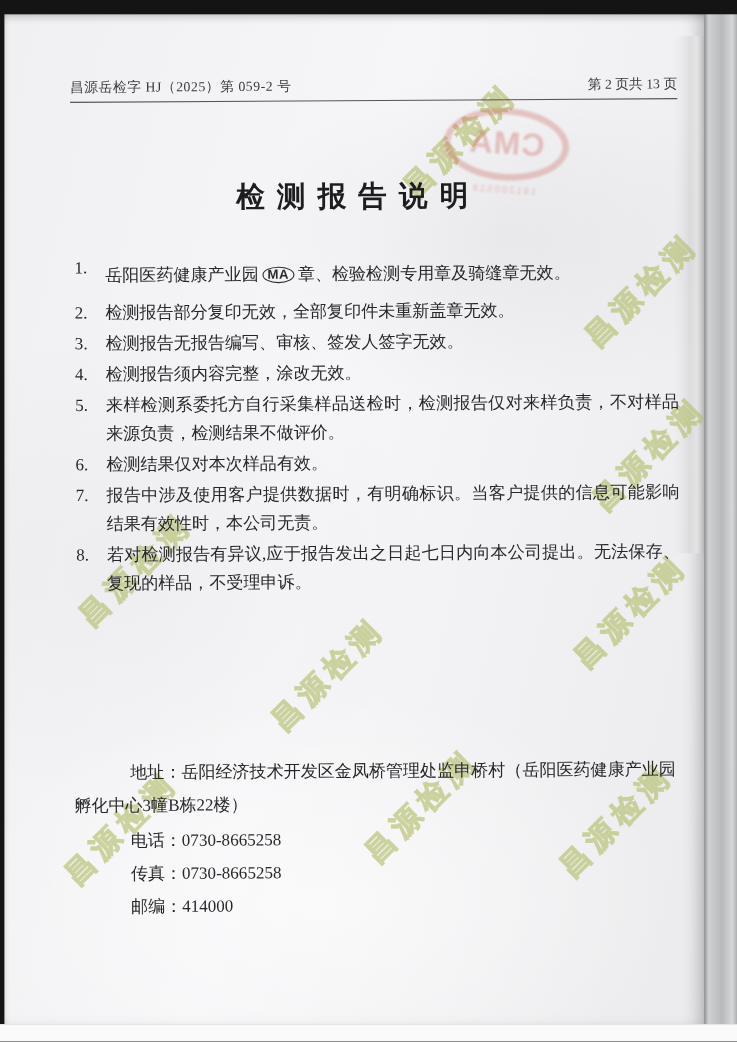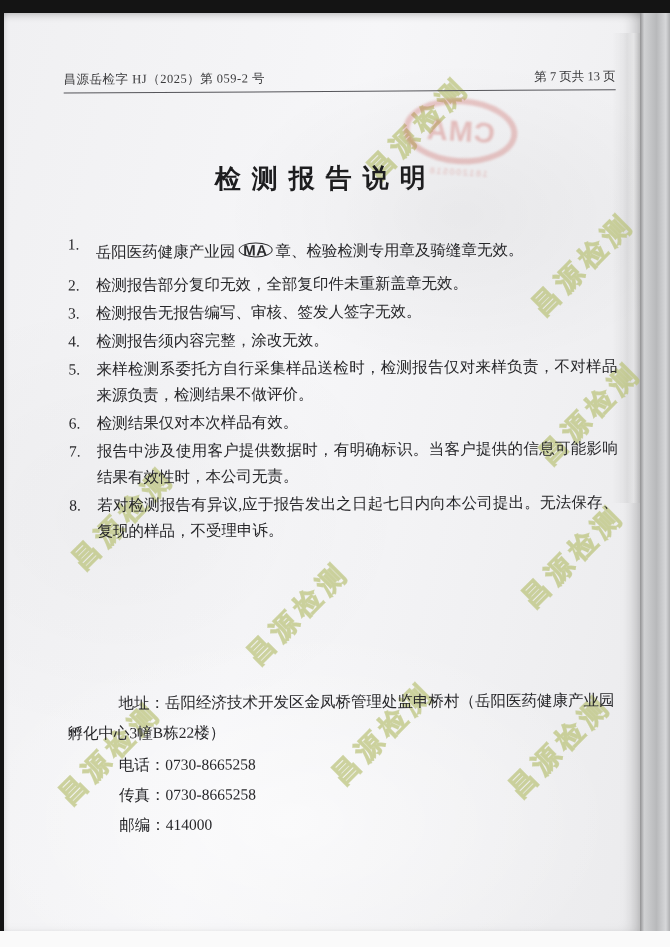--- a/index.html
+++ b/index.html
@@ -64,21 +64,21 @@
     letter-spacing:11px;padding-left:11px;box-sizing:border-box;
   }
   
   .notes{position:absolute;left:62px;top:217px;width:552px;color:#27272a;font-size:15.5px;}
   .note{display:flex;margin-bottom:2px;}
   .note-num{flex:none;width:31px;padding-left:3px;line-height:26px;box-sizing:border-box;}
   .note-text{flex:1;line-height:26px;text-align:justify;}
   .cma-mark{
     display:inline-block;border:1.4px solid #2c2c2e;border-radius:50%;
     padding:0 4px;margin:12px 3px;line-height:13px;vertical-align:1px;
-    font-size:15px;font-weight:bold;letter-spacing:0.5px;
+    font-size:12px;font-weight:bold;letter-spacing:0.5px;
     font-family:"Liberation Sans","DejaVu Sans",sans-serif;color:#2c2c2e;
   }
   
   .contact{position:absolute;left:62px;top:674px;width:560px;font-size:15.5px;color:#27272a;}
   .contact div{line-height:30px;}
   .addr1,.c-ind{padding-left:51px;}
   .c-gap{margin-top:2px;}
   
   .wm{
     position:absolute;white-space:nowrap;pointer-events:none;
@@ -110,21 +110,21 @@
         <div class="wm" style="left: 228px; top: 582px;">昌源检测</div>
         <div class="wm" style="left: 40px; top: 722px;">昌源检测</div>
         <div class="wm" style="left: 313px; top: 702px;">昌源检测</div>
         <div class="wm" style="left: 490px; top: 715px;">昌源检测</div>
       </div>
 
     <div class="content">
 
       <div class="hdr">
         <span class="left">昌源岳检字 HJ（2025）第 059-2 号</span>
-        <span class="right">第 7 页共 13 页</span>
+        <span class="right">第 2 页共 13 页</span>
       </div>
       <div class="hdr-line"></div>
 
       <div class="stamp">
         <div class="stamp-oval">
           <span class="stamp-text">CMA</span>
         </div>
         <div class="stamp-digits">181200518</div>
       </div>
 

